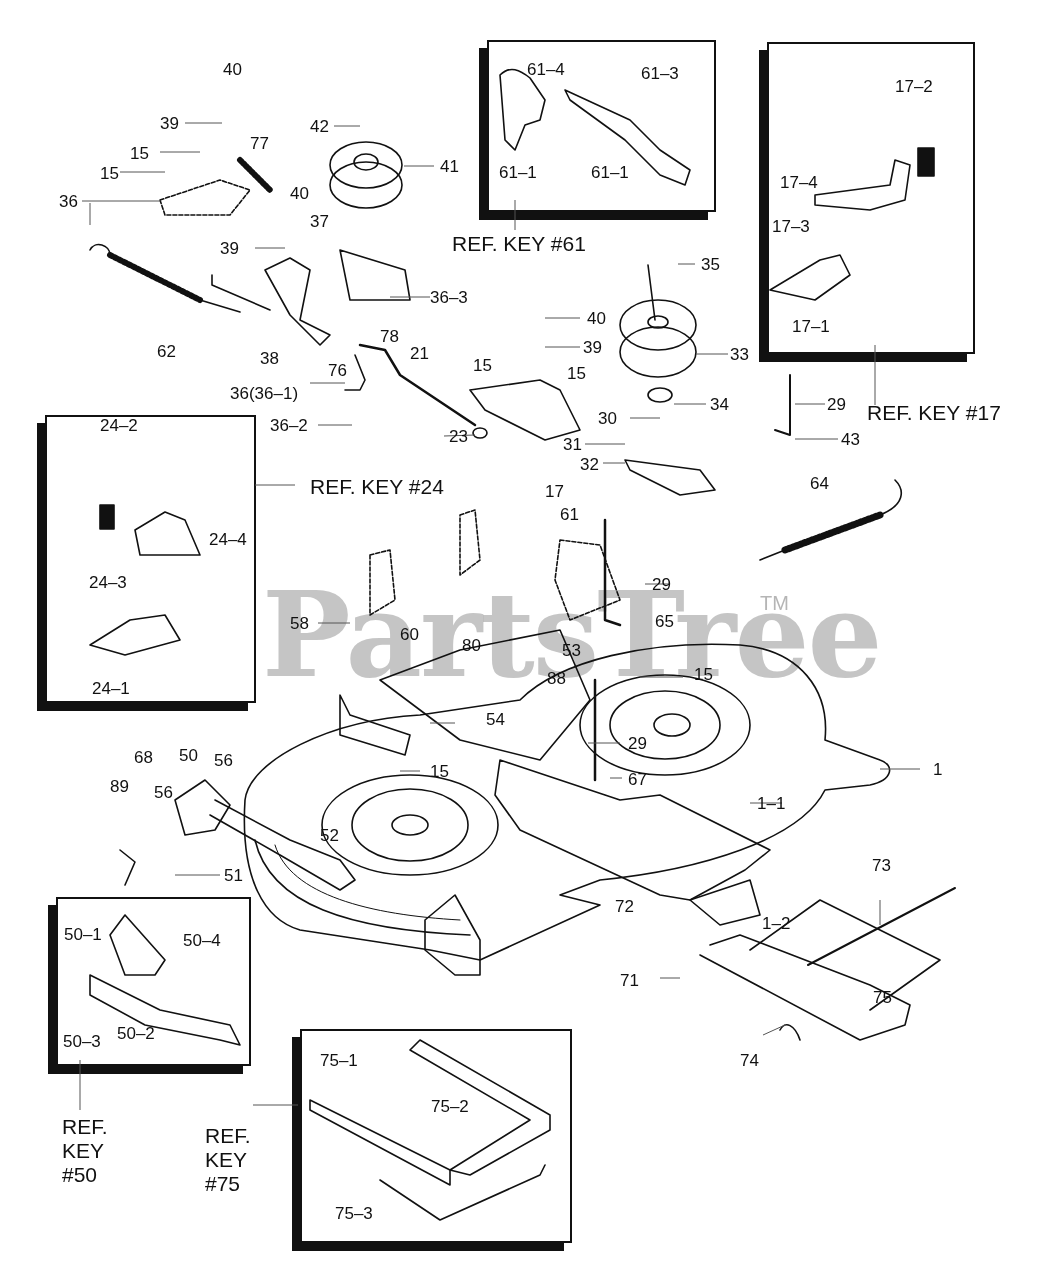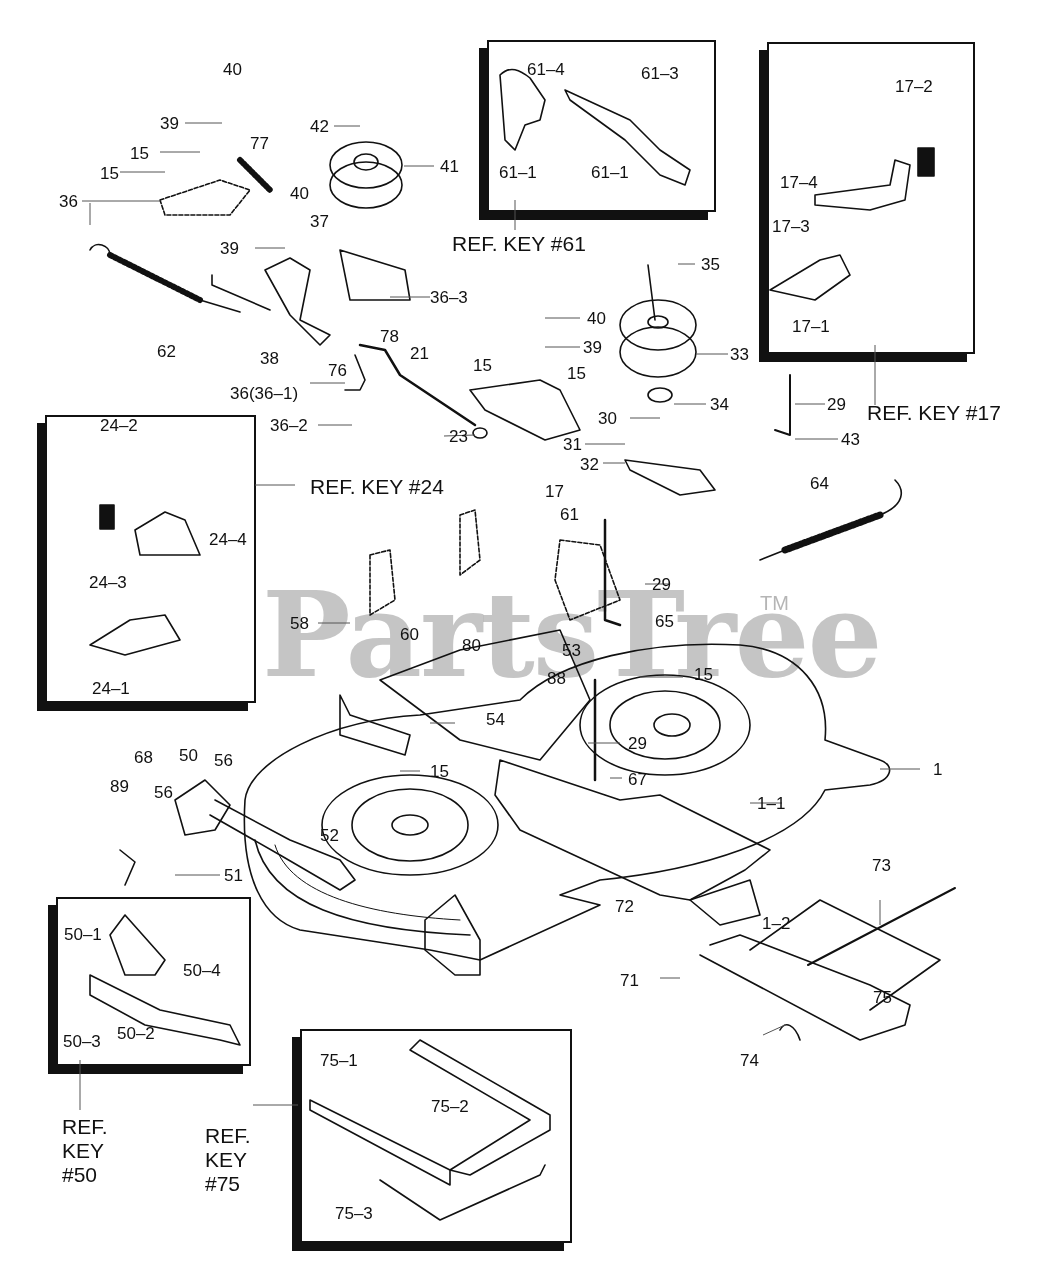--- a/index.html
+++ b/index.html
@@ -247,21 +247,21 @@
   <span class="lbl" style="left:792px;top:318px;">17–1</span>
   <span class="ref" style="left:867px;top:401px;">REF. KEY #17</span>
 
   <span class="lbl" style="left:100px;top:417px;">24–2</span>
   <span class="lbl" style="left:209px;top:531px;">24–4</span>
   <span class="lbl" style="left:89px;top:574px;">24–3</span>
   <span class="lbl" style="left:92px;top:680px;">24–1</span>
   <span class="ref" style="left:310px;top:475px;">REF. KEY #24</span>
 
   <span class="lbl" style="left:64px;top:926px;">50–1</span>
-  <span class="lbl" style="left:183px;top:962px;">50–4</span>
+  <span class="lbl" style="left:183px;top:932px;">50–4</span>
   <span class="lbl" style="left:63px;top:1033px;">50–3</span>
   <span class="lbl" style="left:110px;top:1025px;margin-left:7px;">50–2</span>
   <span class="ref" style="left:62px;top:1115px;">REF.
 KEY
 #50</span>
 
   <span class="lbl" style="left:320px;top:1052px;">75–1</span>
   <span class="lbl" style="left:431px;top:1098px;">75–2</span>
   <span class="lbl" style="left:335px;top:1205px;">75–3</span>
   <span class="ref" style="left:205px;top:1124px;">REF.

